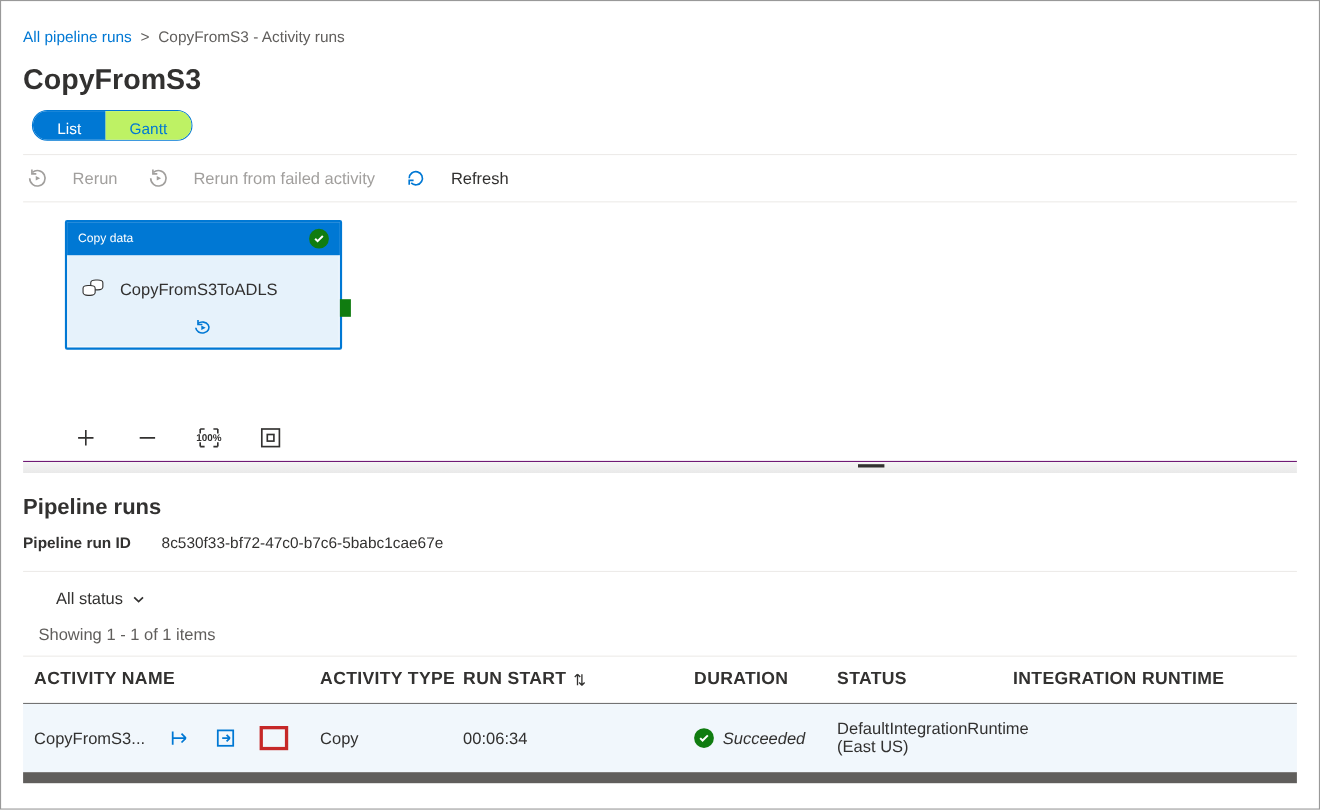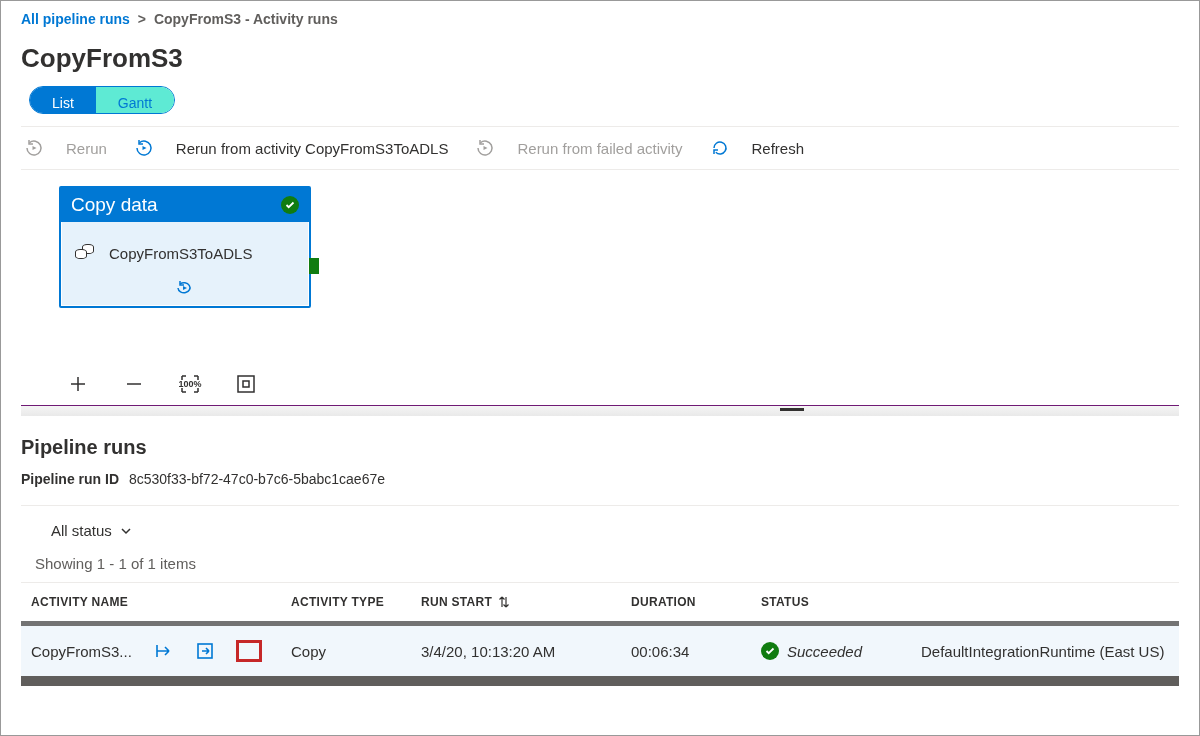--- a/index.html
+++ b/index.html
@@ -7,23 +7,22 @@
     font-family: "Segoe UI", -apple-system, sans-serif;
     font-size: 14px;
     color: #323130;
     background: #fff;
     width: 1200px;
     height: 736px;
     overflow: hidden;
     border: 1px solid #999;
   }
   .breadcrumb {
-    padding: 10px 20px 6px;
+    padding: 24px 20px 6px;
     font-size: 14px;
-    font-weight: bold;
   }
   .breadcrumb a { color: #0078d4; text-decoration: none; }
   .breadcrumb .sep { color: #605e5c; margin: 0 4px; }
   .breadcrumb .cur { color: #605e5c; }
   .page-title {
     font-size: 26px;
     font-weight: 600;
     padding: 10px 20px 12px;
   }
   .view-toggle {
@@ -35,21 +34,21 @@
     height: 28px;
   }
   .view-toggle .seg {
     padding: 16px 22px;
     font-size: 14px;
     display: flex;
     align-items: center;
     cursor: pointer;
   }
   .view-toggle .seg.active { background: #0078d4; color: #fff; }
-  .view-toggle .seg.inactive { background: #5eead4; color: #0078d4; }
+  .view-toggle .seg.inactive { background: #bef264; color: #0078d4; }
   .divider { border-top: 1px solid #edebe9; margin: 0 20px; }
   .toolbar {
     display: flex;
     align-items: center;
     gap: 28px;
     padding: 12px 24px;
     font-size: 15px;
   }
   .tool { display: inline-flex; align-items: center; gap: 23px; cursor: pointer; }
   .tool.disabled { color: #a19f9d; cursor: default; }
@@ -65,21 +64,21 @@
     width: 252px;
     border: 2px solid #0078d4;
     border-radius: 2px;
     background: #e6f2fb;
     box-shadow: 0 0 0 1px #fff inset;
   }
   .activity-card .head {
     background: #0078d4; color: #fff;
     padding: 6px 10px;
     display:flex; align-items:center; justify-content: space-between;
-    font-size: 19px;
+    font-size: 11px;
   }
   .activity-card .status-dot {
     width:18px; height:18px; border-radius:50%; background:#107c10;
     display:flex; align-items:center; justify-content:center;
     color:#fff; font-size:12px;
   }
   .activity-card .body {
     padding: 22px 10px 10px 14px;
     display:flex; align-items:center; gap:12px;
     font-size:15px;
@@ -98,36 +97,36 @@
     border-bottom: 1px solid #701a75;
     margin: 0 20px;
   }
   .zoom-bar .zb { width:22px; height:22px; display:flex; align-items:center; justify-content:center; cursor:pointer; color:#323130; font-size:18px; }
   .scroll-strip { height:10px; background: linear-gradient(#f5f5f5,#e9e9e9); margin:0 20px; position:relative;}
   .scroll-strip .thumb { position:absolute; right:375px; top:2px; width:24px; height:3px; background:#323130; }
   .section-title {
     font-size: 20px; font-weight:600; padding: 20px 20px 10px;
   }
   .run-id-row { padding: 2px 20px 18px; font-size:14px; }
-  .run-id-row .lbl { font-weight:600; margin-right:6px; }
+  .run-id-row .lbl { font-weight:600; margin-right:24px; }
   .filters {
     padding: 16px 30px 8px;
     border-top:1px solid #edebe9;
     margin: 0 20px;
   }
   .filter { display:inline-flex; align-items:center; gap:8px; cursor:pointer; font-size:15px;}
   .count { padding: 8px 10px 10px 34px; color:#605e5c; font-size:15px;}
   .table {
     margin: 0 20px;
   }
   .thead, .trow { display:grid; grid-template-columns: 260px 130px 210px 130px 160px 268px; align-items:center; }
   .thead {
-    border-top:1px solid #edebe9; border-bottom:5px solid #737373;
+    border-top:1px solid #edebe9; border-bottom:1px solid #737373;
     padding: 12px 10px;
-    font-size:12px; font-weight:600; letter-spacing:0.3px; color:#323130;
+    font-size:16px; font-weight:600; letter-spacing:0.3px; color:#323130;
   }
   .th { text-transform: uppercase; display:flex; align-items:center; gap:6px;}
   .trow {
     padding: 14px 10px;
     background:#f1f7fc;
     font-size:15px;
   }
   .name-cell { display:flex; align-items:center; gap:20px; }
   .name-cell .txt { max-width:110px; overflow:hidden; text-overflow:ellipsis; white-space:nowrap; }
   .row-ic { width:22px; height:22px; display:flex; align-items:center; justify-content:center; color:#0078d4; cursor:pointer;}
@@ -161,30 +160,20 @@
   <span class="tool disabled">
     <span class="ic">
       <svg width="18" height="18" viewBox="0 0 18 18">
           <path d="M2 9a7 7 0 1 0 2.5-5.3" fill="none" stroke="#a19f9d" stroke-width="1.5"></path>
           <path d="M4 1v4h4" fill="none" stroke="#a19f9d" stroke-width="1.5"></path>
           <path d="M7.5 7l4 2-4 2z" fill="#a19f9d"></path>
         </svg>
     </span>
     <span>Rerun</span>
   </span>
-  <span class="tool">
-    <span class="ic">
-      <svg width="18" height="18" viewBox="0 0 18 18">
-          <path d="M2 9a7 7 0 1 0 2.5-5.3" fill="none" stroke="#0078d4" stroke-width="1.5"></path>
-          <path d="M4 1v4h4" fill="none" stroke="#0078d4" stroke-width="1.5"></path>
-          <path d="M7.5 7l4 2-4 2z" fill="#0078d4"></path>
-        </svg>
-    </span>
-    <span>Rerun from activity CopyFromS3ToADLS</span>
-  </span>
   <span class="tool disabled">
     <span class="ic">
       <svg width="18" height="18" viewBox="0 0 18 18">
           <path d="M2 9a7 7 0 1 0 2.5-5.3" fill="none" stroke="#a19f9d" stroke-width="1.5"></path>
           <path d="M4 1v4h4" fill="none" stroke="#a19f9d" stroke-width="1.5"></path>
           <path d="M7.5 7l4 2-4 2z" fill="#a19f9d"></path>
         </svg>
     </span>
     <span>Rerun from failed activity</span>
   </span>
@@ -286,20 +275,21 @@
     <div class="th">
       <span>Run start</span>
       <span>
         <svg width="12" height="14" viewBox="0 0 12 14">
             <path d="M4 12V2M4 2L1.5 4.5M4 2l2.5 2.5M8 2v10m0 0l2.5-2.5M8 12l-2.5-2.5" stroke="#323130" stroke-width="1.2" fill="none"></path>
           </svg>
       </span>
     </div>
     <div class="th">Duration</div>
     <div class="th">Status</div>
+    <div class="th">Integration runtime</div>
   </div>
   <div class="trow">
     <div class="name-cell">
       <span class="txt">CopyFromS3...</span>
       <span class="row-ic">
         <svg width="18" height="18" viewBox="0 0 18 18">
             <path d="M9 3v12m0 0l-4-4m4 4l4-4" transform="rotate(-90 9 9)" stroke="#0078d4" stroke-width="1.6" fill="none"></path>
             <path d="M3 3v12" stroke="#0078d4" stroke-width="1.6"></path>
           </svg>
       </span>
@@ -311,21 +301,20 @@
       </span>
       <span class="row-ic boxed">
         <svg width="22" height="14" viewBox="0 0 22 14">
             <circle cx="6" cy="8" r="4" fill="none" stroke="#0078d4" stroke-width="1.8"></circle>
             <circle cx="16" cy="8" r="4" fill="none" stroke="#0078d4" stroke-width="1.8"></circle>
             <path d="M10 8h2M2 7c0-3 2-5 4-5M20 7c0-3-2-5-4-5" fill="none" stroke="#0078d4" stroke-width="1.8"></path>
           </svg>
       </span>
     </div>
     <div>Copy</div>
-    <div>3/4/20, 10:13:20 AM</div>
     <div>00:06:34</div>
     <div class="status-cell">
       <span class="succ">
         <svg width="10" height="10" viewBox="0 0 10 10">
             <path d="M1.5 5l2.2 2.2L8.5 2.5" fill="none" stroke="#fff" stroke-width="1.8"></path>
           </svg>
       </span>
       <span>Succeeded</span>
     </div>
     <div>DefaultIntegrationRuntime (East US)</div>

